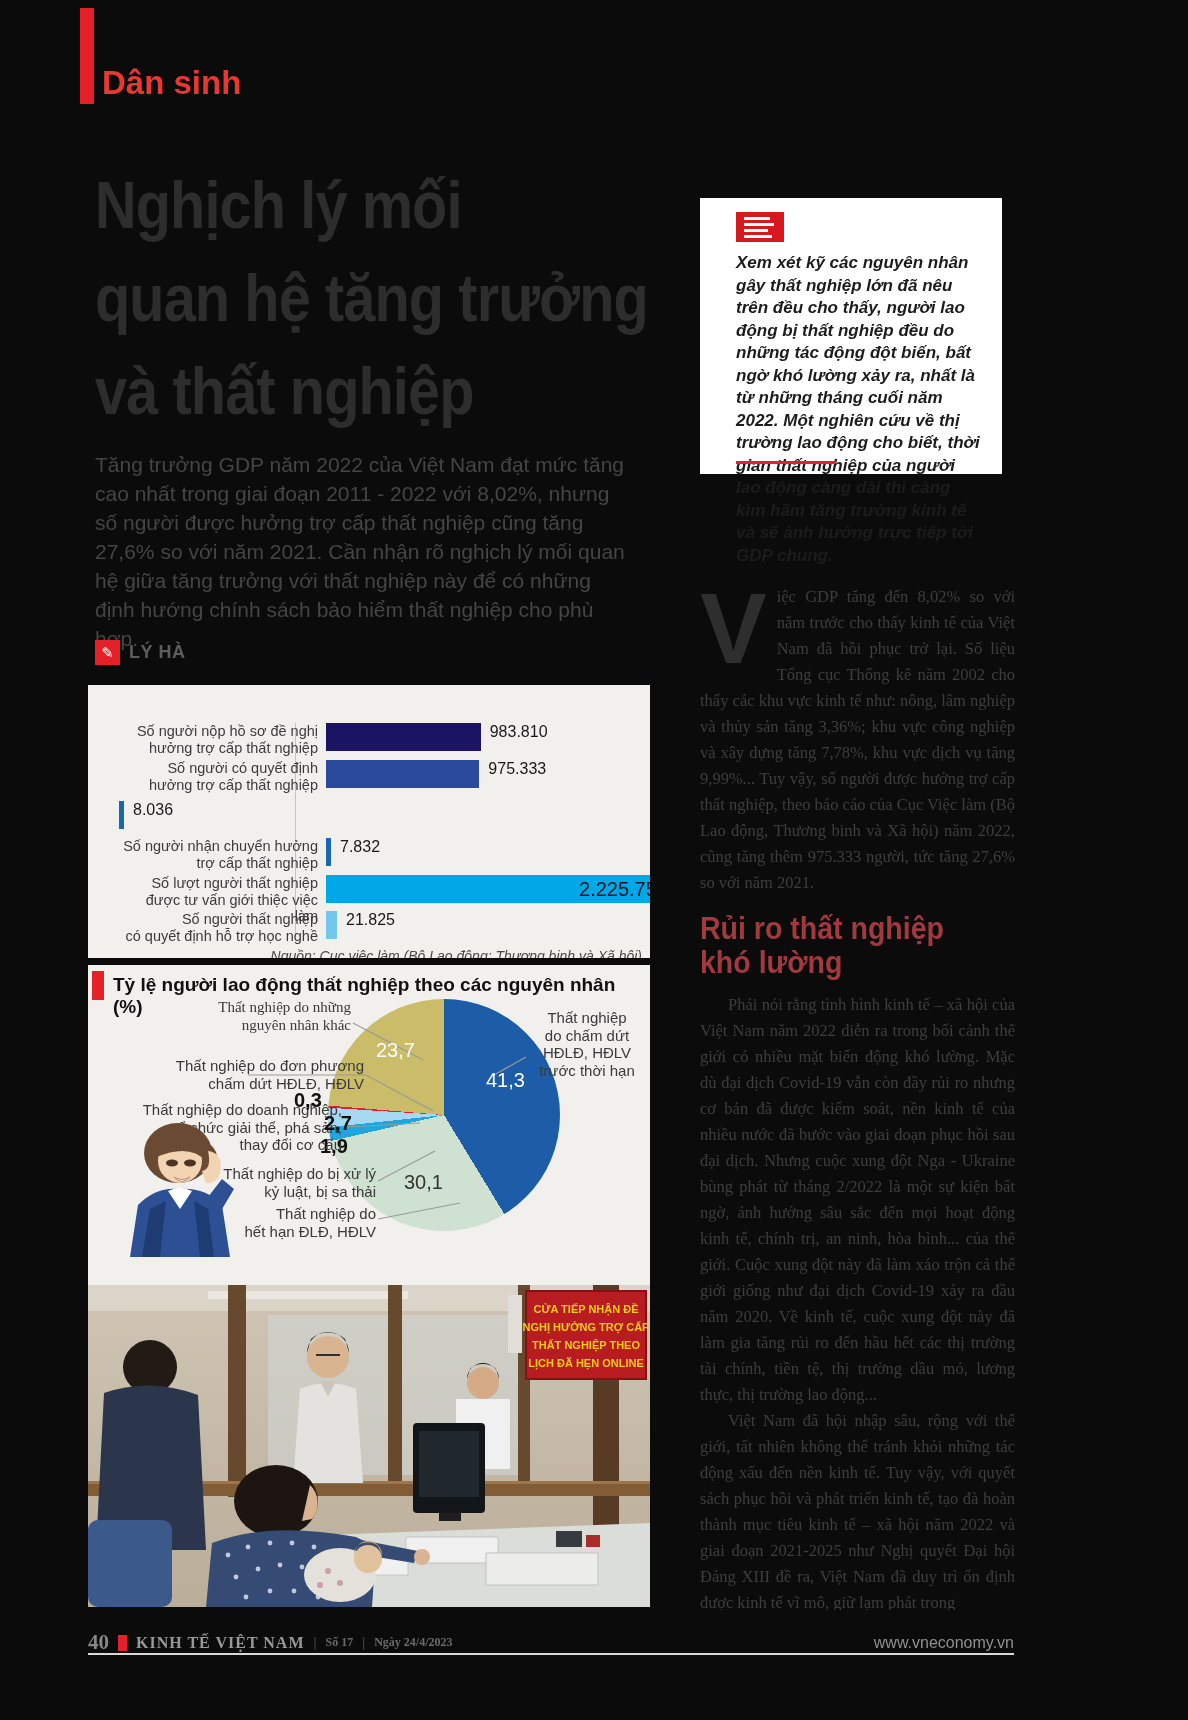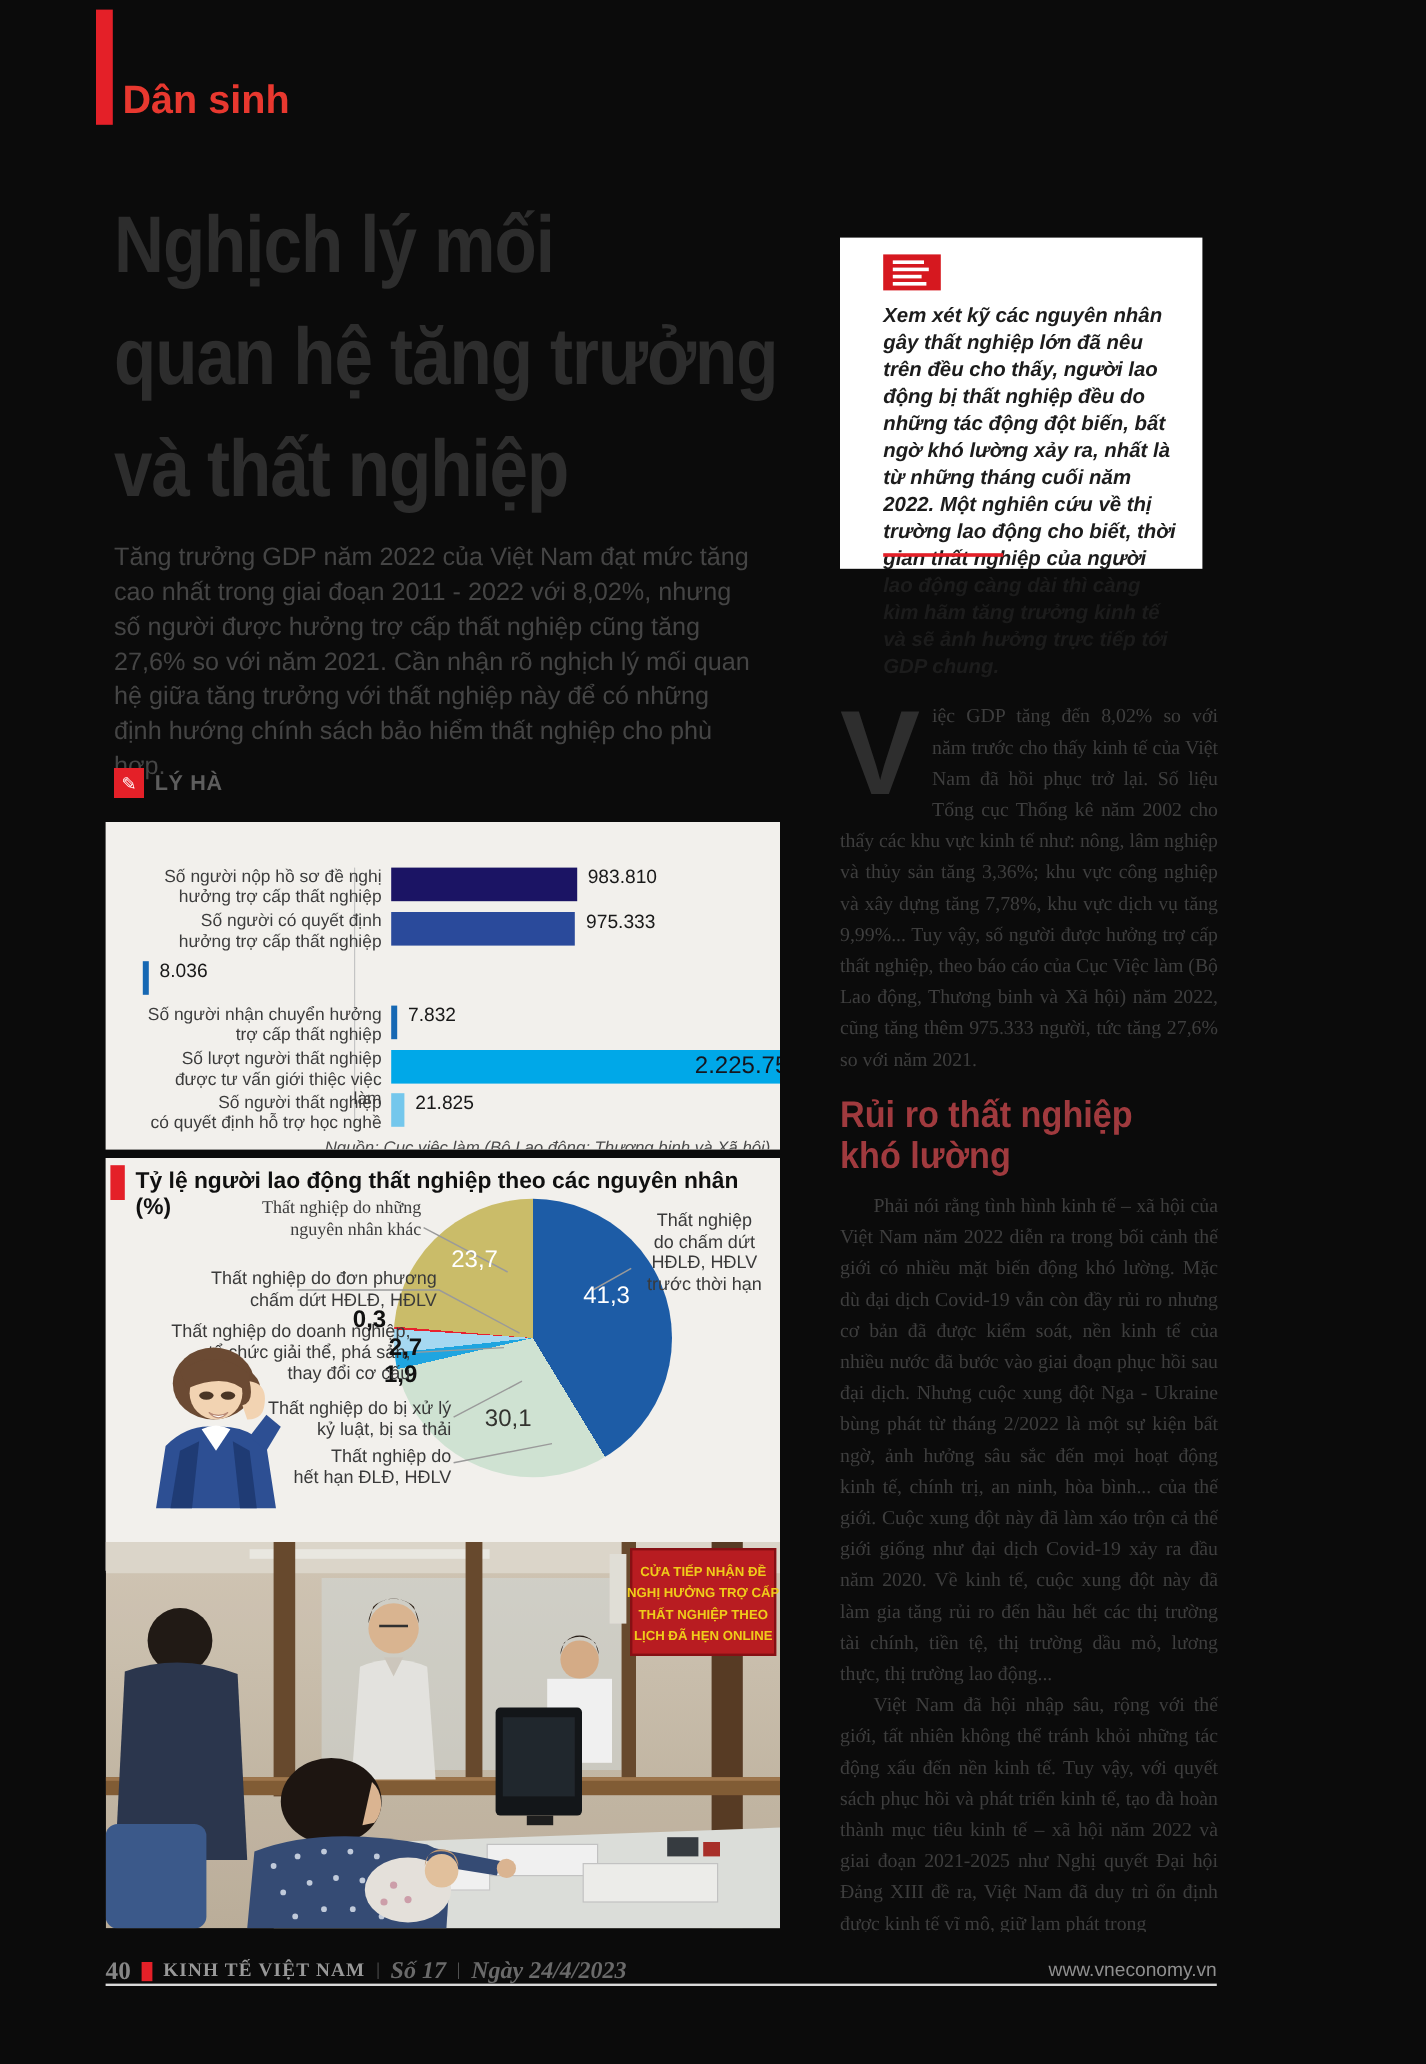--- a/index.html
+++ b/index.html
@@ -75,21 +75,21 @@
            transform-origin:left top;white-space:pre-line;}
   .pind{text-indent:28px;}
 
   
   .pfooter{position:absolute;left:88px;top:1630px;width:926px;display:flex;align-items:center;gap:9px;
            font-family:"Liberation Serif",serif;}
   .f-num{font-weight:bold;font-size:21px;color:#868686;}
   .f-chip{width:9px;height:16px;background:#e42028;}
   .f-pub{font-weight:bold;font-size:16px;color:#989898;letter-spacing:1px;}
   .f-sep{color:#5a5a5a;font-size:15px;}
-  .f-strong{font-weight:bold;font-size:20px;color:#6a6a6a;font-style:italic;}
+  .f-strong{font-weight:bold;font-size:12px;color:#6a6a6a;}
   .f-site{margin-left:auto;font-family:"Liberation Sans",sans-serif;font-size:16px;color:#8f8f8f;}
   .footer-rule{position:absolute;left:88px;top:1653px;width:926px;height:2px;background:#d9d9d9;}
 </style>
 </head>
 <body>
 
 <div class="canvas">
 
   <div class="kicker-bar"></div>
   <div class="kicker">Dân sinh</div>

